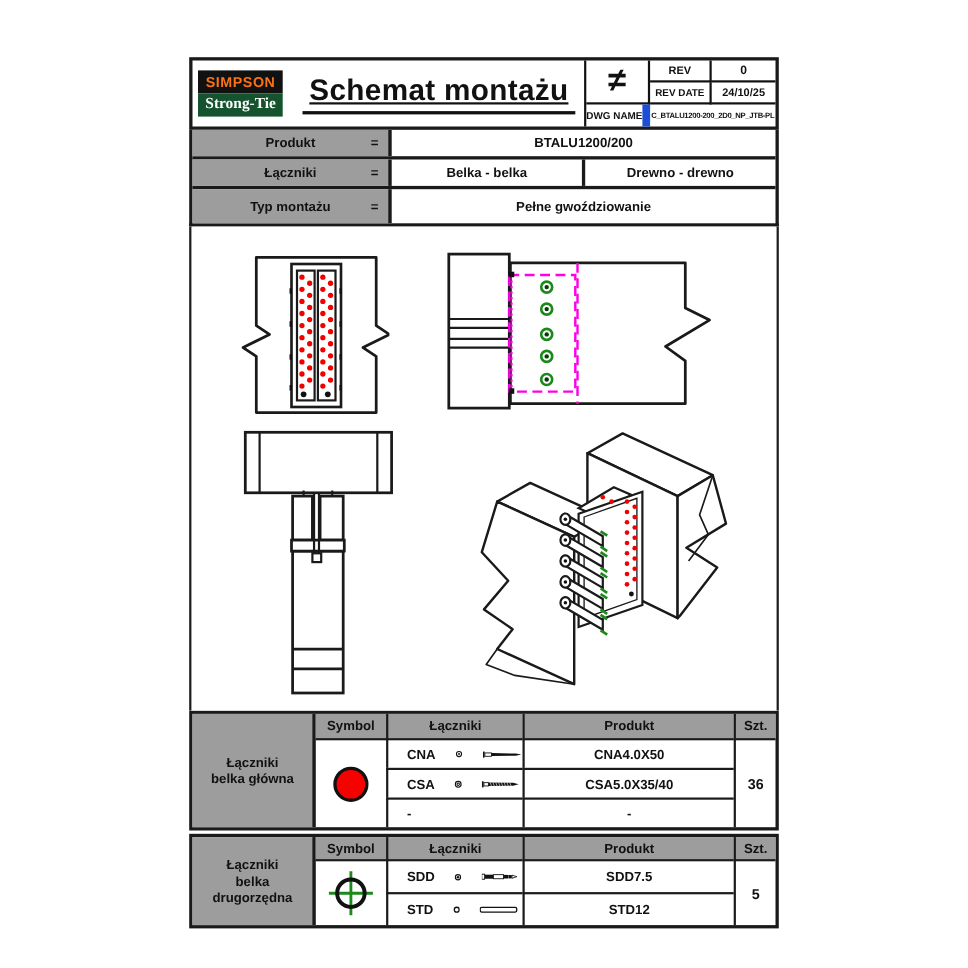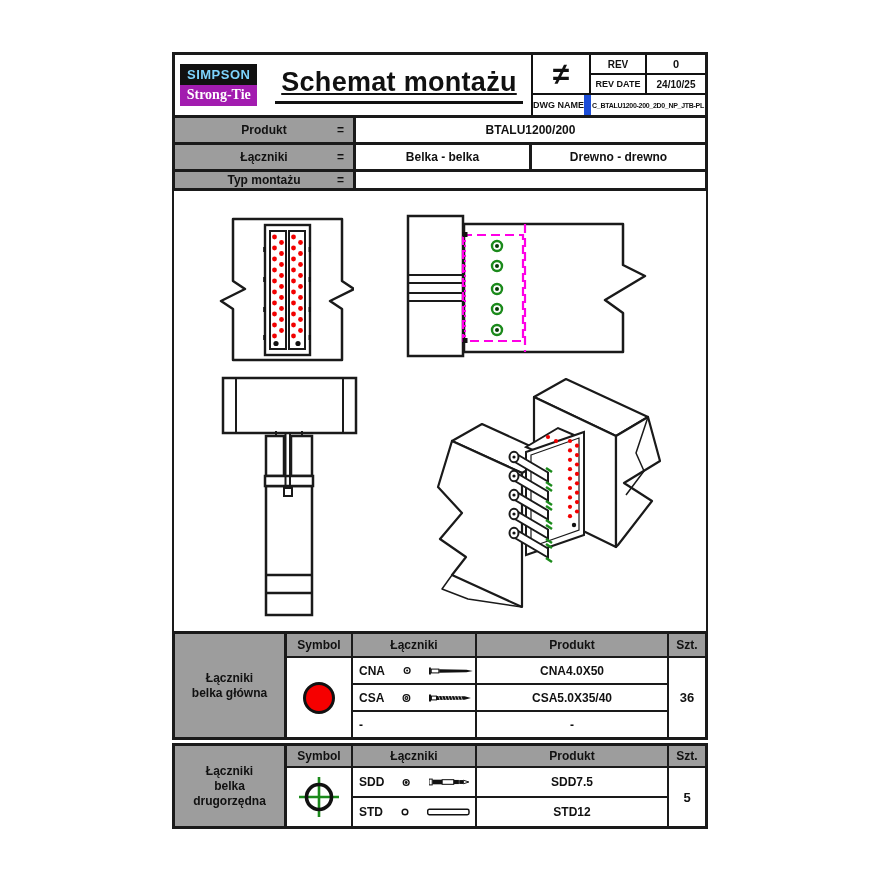--- a/index.html
+++ b/index.html
@@ -4,38 +4,38 @@
 <style>
   * { margin:0; padding:0; box-sizing:border-box; }
   html,body { width:880px; height:880px; background:#ffffff; font-family:"Liberation Sans", sans-serif; color:#111; }
   .sheet { position:relative; width:880px; height:880px; background:#fff; overflow:hidden; }
   .doc { position:absolute; left:172px; top:52px; width:536px; }
 
   
   .hdr { display:flex; height:66px; border:3px solid #1a1a1a; background:#fff; }
   .logo-cell { width:92px; display:flex; align-items:center; padding-left:5px; }
   .logo { display:inline-block; }
-  .logo-top { background:#111; color:#7dd3fc; font-weight:bold; font-size:13px; letter-spacing:.5px; padding:3px 7px; text-align:center; }
-  .logo-bot { background:#a21caf; color:#fff; font-family:"Liberation Serif", serif; font-weight:bold; font-size:14px; padding:2px 5px 3px; text-align:center; }
+  .logo-top { background:#111; color:#f97316; font-weight:bold; font-size:13px; letter-spacing:.5px; padding:3px 7px; text-align:center; }
+  .logo-bot { background:#14532d; color:#fff; font-family:"Liberation Serif", serif; font-weight:bold; font-size:14px; padding:2px 5px 3px; text-align:center; }
   .title-cell { flex:1; display:flex; align-items:center; justify-content:center;text-decoration:underline; }
   .title { font-size:27px; font-weight:bold; border-bottom:3px solid #111; padding:0 6px 3px; letter-spacing:.3px; }
   .rev { display:grid; grid-template-columns:58px 56px 58px; grid-template-rows:20px 20px 20px; border-left:2px solid #111; font-weight:bold; }
   .rev > div { display:flex; align-items:center; justify-content:center; }
   .sym-box { grid-area:1/1/3/2; border-right:2px solid #111; border-bottom:2px solid #111; font-size:30px; font-weight:bold; line-height:1; }
   .r1l { grid-area:1/2/2/3; font-size:10px; border-right:2px solid #111; border-bottom:2px solid #111; }
   .r1v { grid-area:1/3/2/4; font-size:11px; border-bottom:2px solid #111; }
   .r2l { grid-area:2/2/3/3; font-size:9px; border-right:2px solid #111; border-bottom:2px solid #111; }
   .r2v { grid-area:2/3/3/4; font-size:10px; border-bottom:2px solid #111; }
   .r3l { grid-area:3/1/4/2; font-size:9px; border-right:7px solid #1d4ed8; }
   .r3v { grid-area:3/2/4/4; font-size:7px; letter-spacing:-0.3px; white-space:nowrap; }
 
   
   .info { border:3px solid #1a1a1a; border-top:none; }
   .irow { display:flex; height:27px; border-bottom:3px solid #1a1a1a; }
-  .irow:last-child { border-bottom:none; height:16px; }
+  .irow:last-child { border-bottom:none; height:31px; }
   .ilabel { width:181px; background:#9d9d9d; position:relative; display:flex; align-items:center; justify-content:center; font-weight:bold; font-size:12px; border-right:3px solid #1a1a1a; }
   .ieq { position:absolute; right:9px; font-weight:bold; }
   .ivals { flex:1; display:flex; }
   .ival { flex:1; display:flex; align-items:center; justify-content:center; font-weight:bold; font-size:12px; }
   .ival + .ival { border-left:3px solid #1a1a1a; }
 
   
   .draw { position:relative; height:440px; border-left:2px solid #1a1a1a; border-right:2px solid #1a1a1a; background:#fff; }
   .draw svg { position:absolute; }
 
@@ -47,21 +47,21 @@
   .gcell { background:#9d9d9d; border-right:3px solid #1a1a1a; font-size:12px; text-align:center; white-space:pre-line; line-height:1.25; }
   .g1 { grid-area:1/1/5/2; }
   .g2 { grid-area:1/1/4/2; }
   .th { background:#9d9d9d; font-size:12px; }
   .bl { border-left:2px solid #1a1a1a; }
   .bt { border-top:2px solid #1a1a1a; }
   .symspan1 { grid-area:2/2/5/3; }
   .symspan2 { grid-area:2/2/4/3; }
   .qty1 { grid-area:2/5/5/6; font-size:13px; }
   .qty2 { grid-area:2/5/4/6; font-size:13px; }
-  .fcell { justify-content:flex-start !important; padding-left:6px; gap:18px; font-size:12px; }
+  .fcell { justify-content:flex-start !important; padding-left:17px; gap:18px; font-size:12px; }
   .pcell { font-size:12px; }
   .red-dot-symbol { width:32px; height:32px; background:#f60000; border:3px solid #111; border-radius:50%; }
 </style>
 </head>
 <body>
 
 <div class="sheet">
   <div class="doc">
 
     <div class="hdr">
@@ -102,20 +102,23 @@
           </div>
         <div class="ivals">
           <div class="ival">Belka - belka</div>
           <div class="ival">Drewno - drewno</div>
         </div>
       </div>
       <div class="irow">
         <div class="ilabel">
             <span>Typ montażu</span>
             <span class="ieq">=</span>
+          </div>
+        <div class="ivals">
+            <div class="ival">Pełne gwoździowanie</div>
           </div>
       </div>
     </div>
 
     <div class="draw">
 
       <svg viewBox="0 0 142 170" style="left:38px;top:12px;width:142px;height:170px">
         <path d="M21,16 L130,16 L130,78 L142,86 L118,98 L130,106 L130,157 L21,157 L21,106 L9,98 L33,86 L21,78 Z" fill="#fff" stroke="#1a1a1a" stroke-width="2.5" stroke-linejoin="round"></path>
         <rect x="53" y="22" width="45" height="130" fill="#fff" stroke="#1a1a1a" stroke-width="2.4"></rect>
         <rect x="58" y="28" width="16" height="118" fill="#fff" stroke="#1a1a1a" stroke-width="2"></rect>

